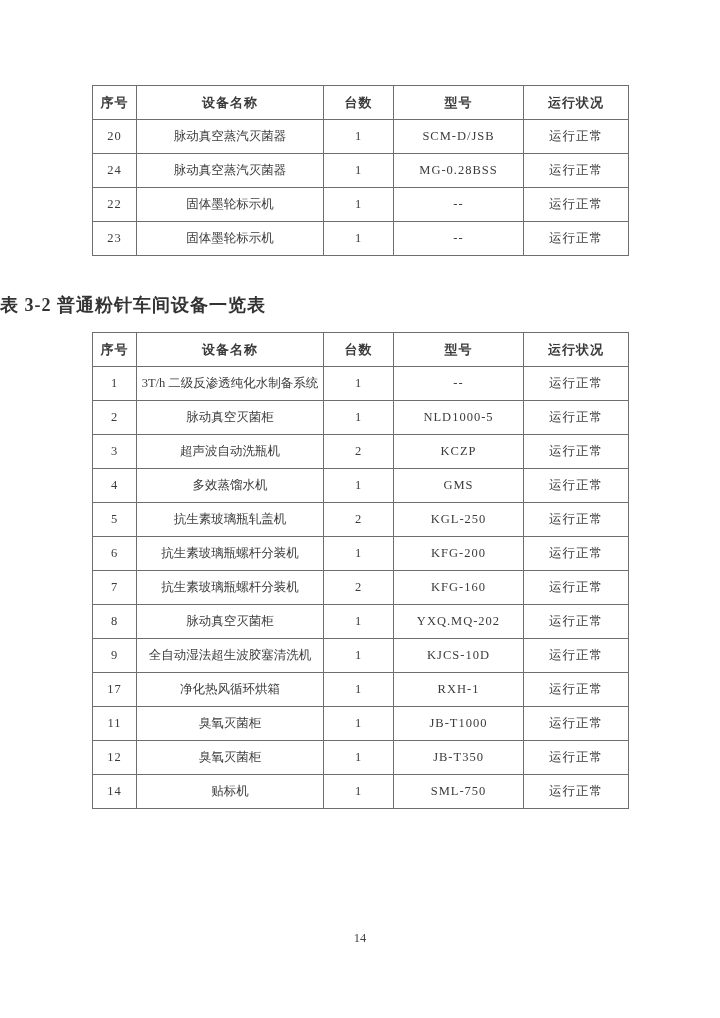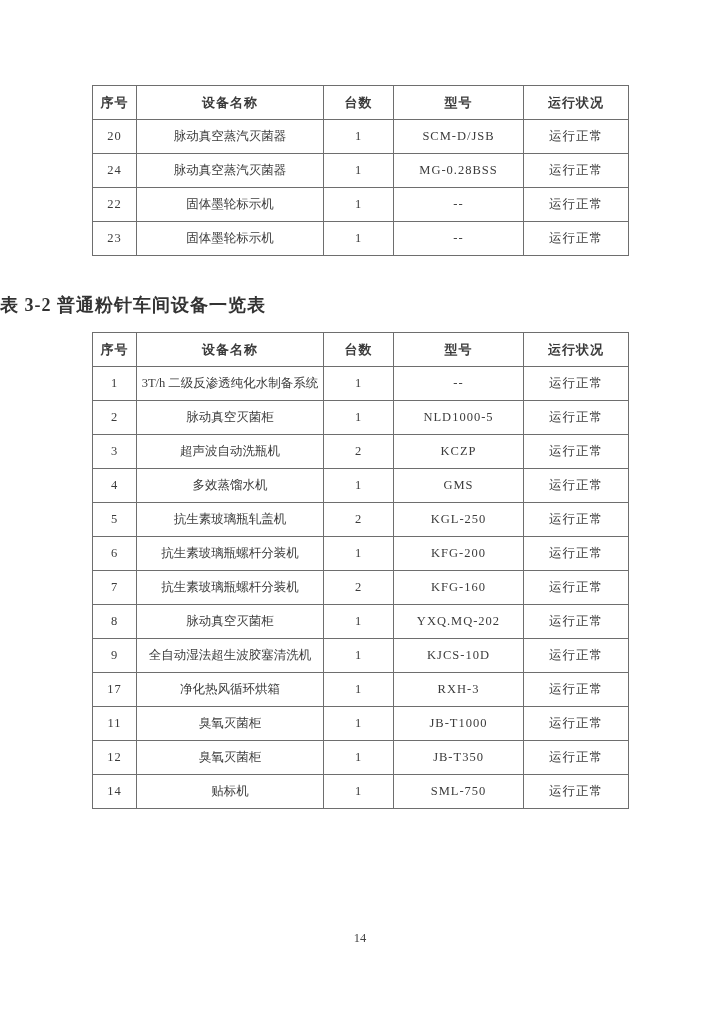--- a/index.html
+++ b/index.html
@@ -200,21 +200,21 @@
           <td>9</td>
           <td>全自动湿法超生波胶塞清洗机</td>
           <td>1</td>
           <td>KJCS-10D</td>
           <td>运行正常</td>
         </tr>
         <tr>
           <td>17</td>
           <td>净化热风循环烘箱</td>
           <td>1</td>
-          <td>RXH-3</td>
+          <td>RXH-1</td>
           <td>运行正常</td>
         </tr>
         <tr>
           <td>11</td>
           <td>臭氧灭菌柜</td>
           <td>1</td>
           <td>JB-T1000</td>
           <td>运行正常</td>
         </tr>
         <tr>

